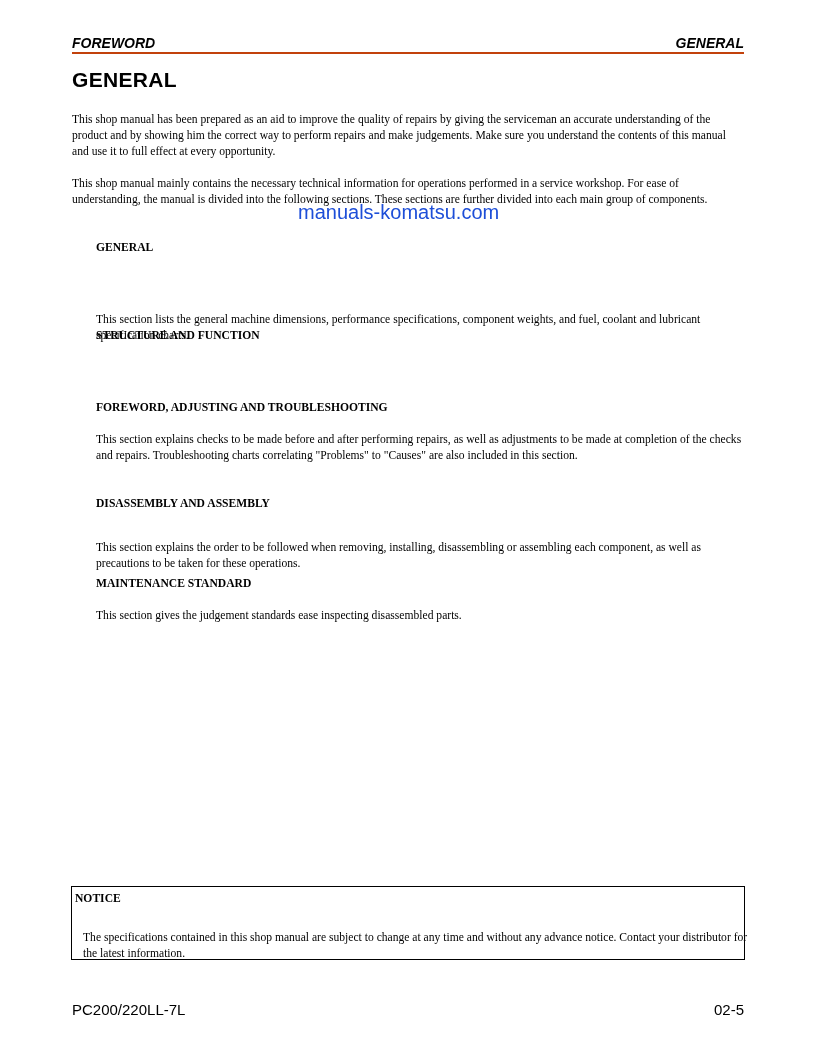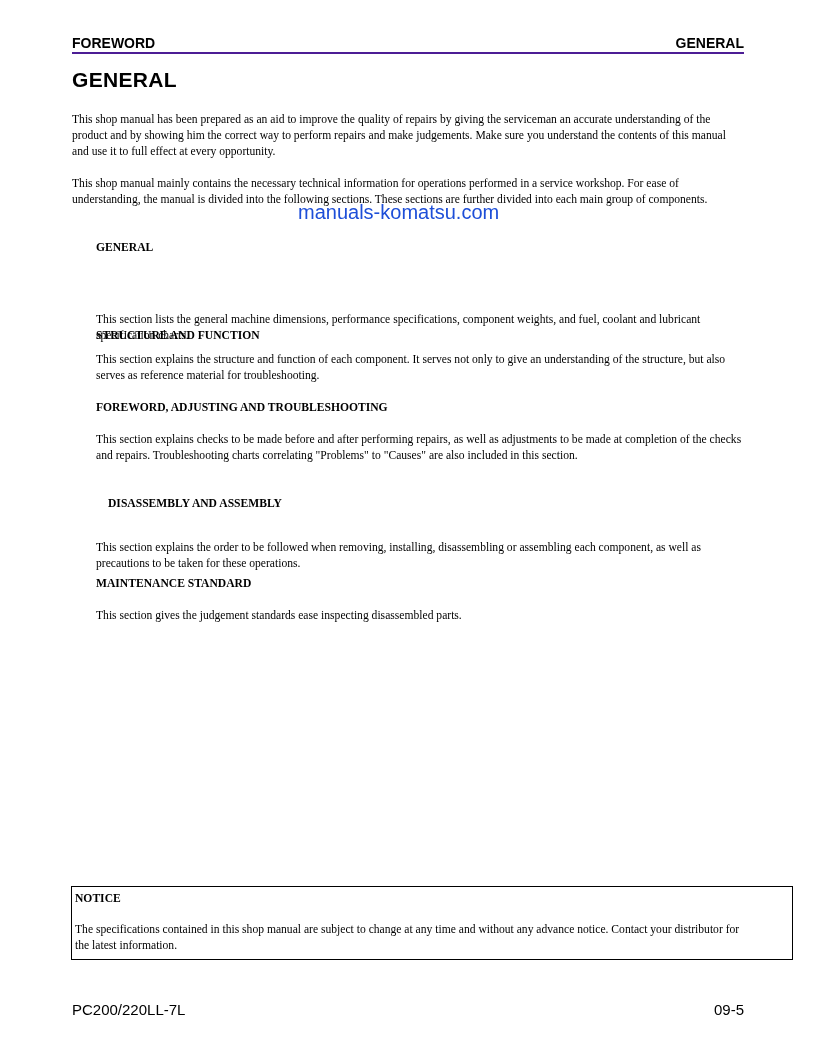--- a/index.html
+++ b/index.html
@@ -1,38 +1,38 @@
 <!DOCTYPE html>
 <html><head>
   <meta charset="utf-8">
   <style>
     html, body { margin: 0; padding: 0; background: #ffffff; }
     body { width: 816px; height: 1056px; position: relative; overflow: hidden; color: #000; }
     .page { position: absolute; left: 0; top: 0; width: 816px; height: 1056px; }
     .hdr { position: absolute; left: 72px; top: 34px; width: 672px; height: 18px;
-           border-bottom: 2px solid #4c1d95; font-family: "Liberation Sans", sans-serif;
-           font-weight: bold; font-size: 14px; line-height: 18px; }
+           border-bottom: 2px solid #c2410c; font-family: "Liberation Sans", sans-serif;
+           font-weight: bold; font-size: 14px; line-height: 18px; font-style: italic; }
     .hdr .l { position: absolute; left: 0; top: 0; }
     .hdr .r { position: absolute; right: 0; top: 0; }
     .title { position: absolute; left: 72px; top: 68px; font-family: "Liberation Sans", sans-serif;
              font-weight: bold; font-size: 21px; line-height: 24px; letter-spacing: 0.3px; }
     .para { position: absolute; font-family: "Liberation Serif", serif; font-size: 11.6px;
             line-height: 16px; margin: 0; }
     .p-main { left: 72px; width: 672px; }
     .p-ind { left: 96px; width: 648px; }
     .shead { position: absolute; left: 96px; font-family: "Liberation Serif", serif;
              font-weight: bold; font-size: 11.6px; line-height: 16px; }
     .watermark { position: absolute; left: 298px; top: 200px; font-family: "Liberation Sans", sans-serif;
                  font-size: 20px; line-height: 24px; color: #1d4ed8; }
     .notice { position: absolute; left: 71px; top: 886px; width: 672px; height: 72px;
-              border: 1px solid #000; padding-left: 48px; }
+              border: 1px solid #000; }
     .notice .nt { position: absolute; left: 3px; top: 4px; font-family: "Liberation Serif", serif;
                   font-weight: bold; font-size: 11.6px; line-height: 16px; }
     .notice .nb { position: absolute; left: 3px; top: 35px; width: 666px; font-family: "Liberation Serif", serif;
-                  font-size: 11.6px; line-height: 16px; margin: 0; }
+                  font-size: 11.6px; line-height: 16px; margin: 8px; }
     .ftr { position: absolute; left: 72px; top: 1000px; width: 672px; height: 20px;
            font-family: "Liberation Sans", sans-serif; font-size: 15px; line-height: 20px; text-align: right; }
     .ftr .l { position: absolute; left: 0; top: 0; }
     .ftr .r { position: absolute; right: 0; top: 0; }
   </style>
 </head>
 <body>
 
 <div class="page">
 
@@ -45,34 +45,33 @@
 
   <p class="para p-main" style="top:112px;">This shop manual has been prepared as an aid to improve the quality of repairs by giving the serviceman an accurate understanding of the product and by showing him the correct way to perform repairs and make judgements. Make sure you understand the contents of this manual and use it to full effect at every opportunity.</p>
   <p class="para p-main" style="top:176px;">This shop manual mainly contains the necessary technical information for operations performed in a service workshop. For ease of understanding, the manual is divided into the following sections. These sections are further divided into each main group of components.</p>
 
   <div class="watermark">manuals-komatsu.com</div>
 
   <div class="shead" style="top:240px;">GENERAL</div>
   <p class="para p-ind" style="top:272px;margin-top:40px;">This section lists the general machine dimensions, performance specifications, component weights, and fuel, coolant and lubricant specification charts.</p>
 
   <div class="shead" style="top:328px;">STRUCTURE AND FUNCTION</div>
-  <p class="para p-ind" style="top:352px;">This section explains the structure and function of each component. It serves not only to give an understanding of the structure, but also serves as reference material for troubleshooting.</p>
 
   <div class="shead" style="top:400px;">FOREWORD, ADJUSTING AND TROUBLESHOOTING</div>
   <p class="para p-ind" style="top:432px;">This section explains checks to be made before and after performing repairs, as well as adjustments to be made at completion of the checks and repairs. Troubleshooting charts correlating "Problems" to "Causes" are also included in this section.</p>
 
-  <div class="shead" style="top:496px;margin-left:12px;">DISASSEMBLY AND ASSEMBLY</div>
+  <div class="shead" style="top:496px;">DISASSEMBLY AND ASSEMBLY</div>
   <p class="para p-ind" style="top:540px;">This section explains the order to be followed when removing, installing, disassembling or assembling each component, as well as precautions to be taken for these operations.</p>
 
   <div class="shead" style="top:576px;">MAINTENANCE STANDARD</div>
   <p class="para p-ind" style="top:608px;">This section gives the judgement standards ease inspecting disassembled parts.</p>
 
   <div class="notice">
     <div class="nt">NOTICE</div>
     <p class="nb">The specifications contained in this shop manual are subject to change at any time and without any advance notice. Contact your distributor for the latest information.</p>
   </div>
 
   <div class="ftr">
     <span class="l">PC200/220LL-7L</span>
-    <span class="r">09-5</span>
+    <span class="r">02-5</span>
   </div>
 
 </div>
 
 </body></html>

